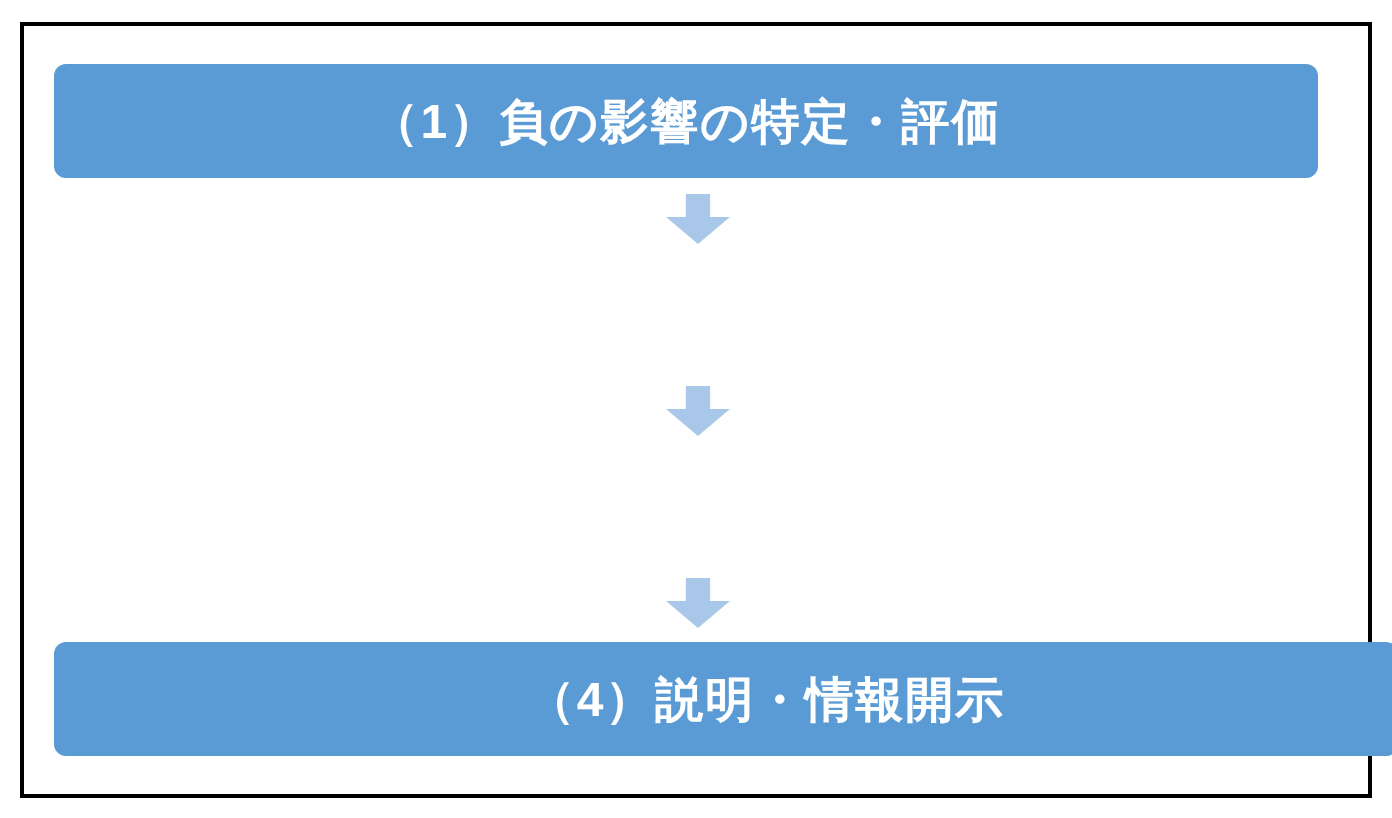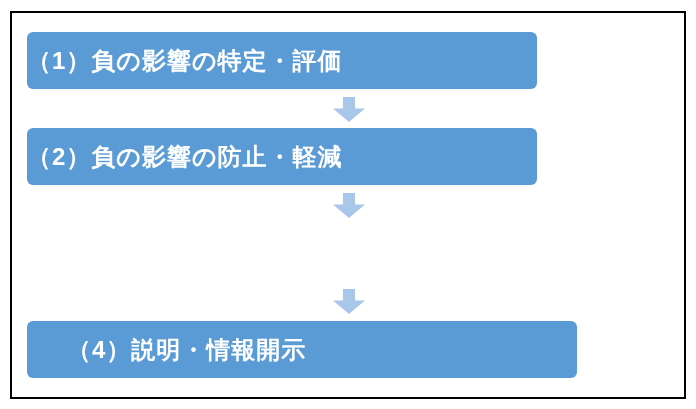--- a/index.html
+++ b/index.html
@@ -18,27 +18,27 @@
     top: 11px;
     width: 676px;
     height: 388px;
     box-sizing: border-box;
     border: 2px solid var(--frame-border, #000000);
     background: #ffffff;
   }
   .step-box {
     position: absolute;
     left: 15px;
-    width: 510px;
+    width: 632px;
     height: 57px;
     background: var(--box-fill, #5B9BD5);
     border-radius: 6px;
     display: flex;
     align-items: center;
-    justify-content: flex-start;
+    justify-content: center;
   }
   .step-label {
     color: var(--text, #ffffff);
     font-size: 24px;
     font-weight: bold;
     letter-spacing: 1px;
     white-space: nowrap;
   }
   .down-arrow {
     position: absolute;
@@ -60,23 +60,20 @@
 <body>
 
 <div class="frame">
 
   <div class="step-box pos-box-1">
     <span class="step-label">（1）負の影響の特定・評価</span>
   </div>
 
   <div class="down-arrow pos-arrow-1"></div>
 
-  <div class="step-box pos-box-2">
-    <span class="step-label">（2）負の影響の防止・軽減</span>
-  </div>
 
   <div class="down-arrow pos-arrow-2"></div>
 
 
   <div class="down-arrow pos-arrow-3"></div>
 
   <div class="step-box pos-box-4">
     <span class="step-label">（4）説明・情報開示</span>
   </div>
 

